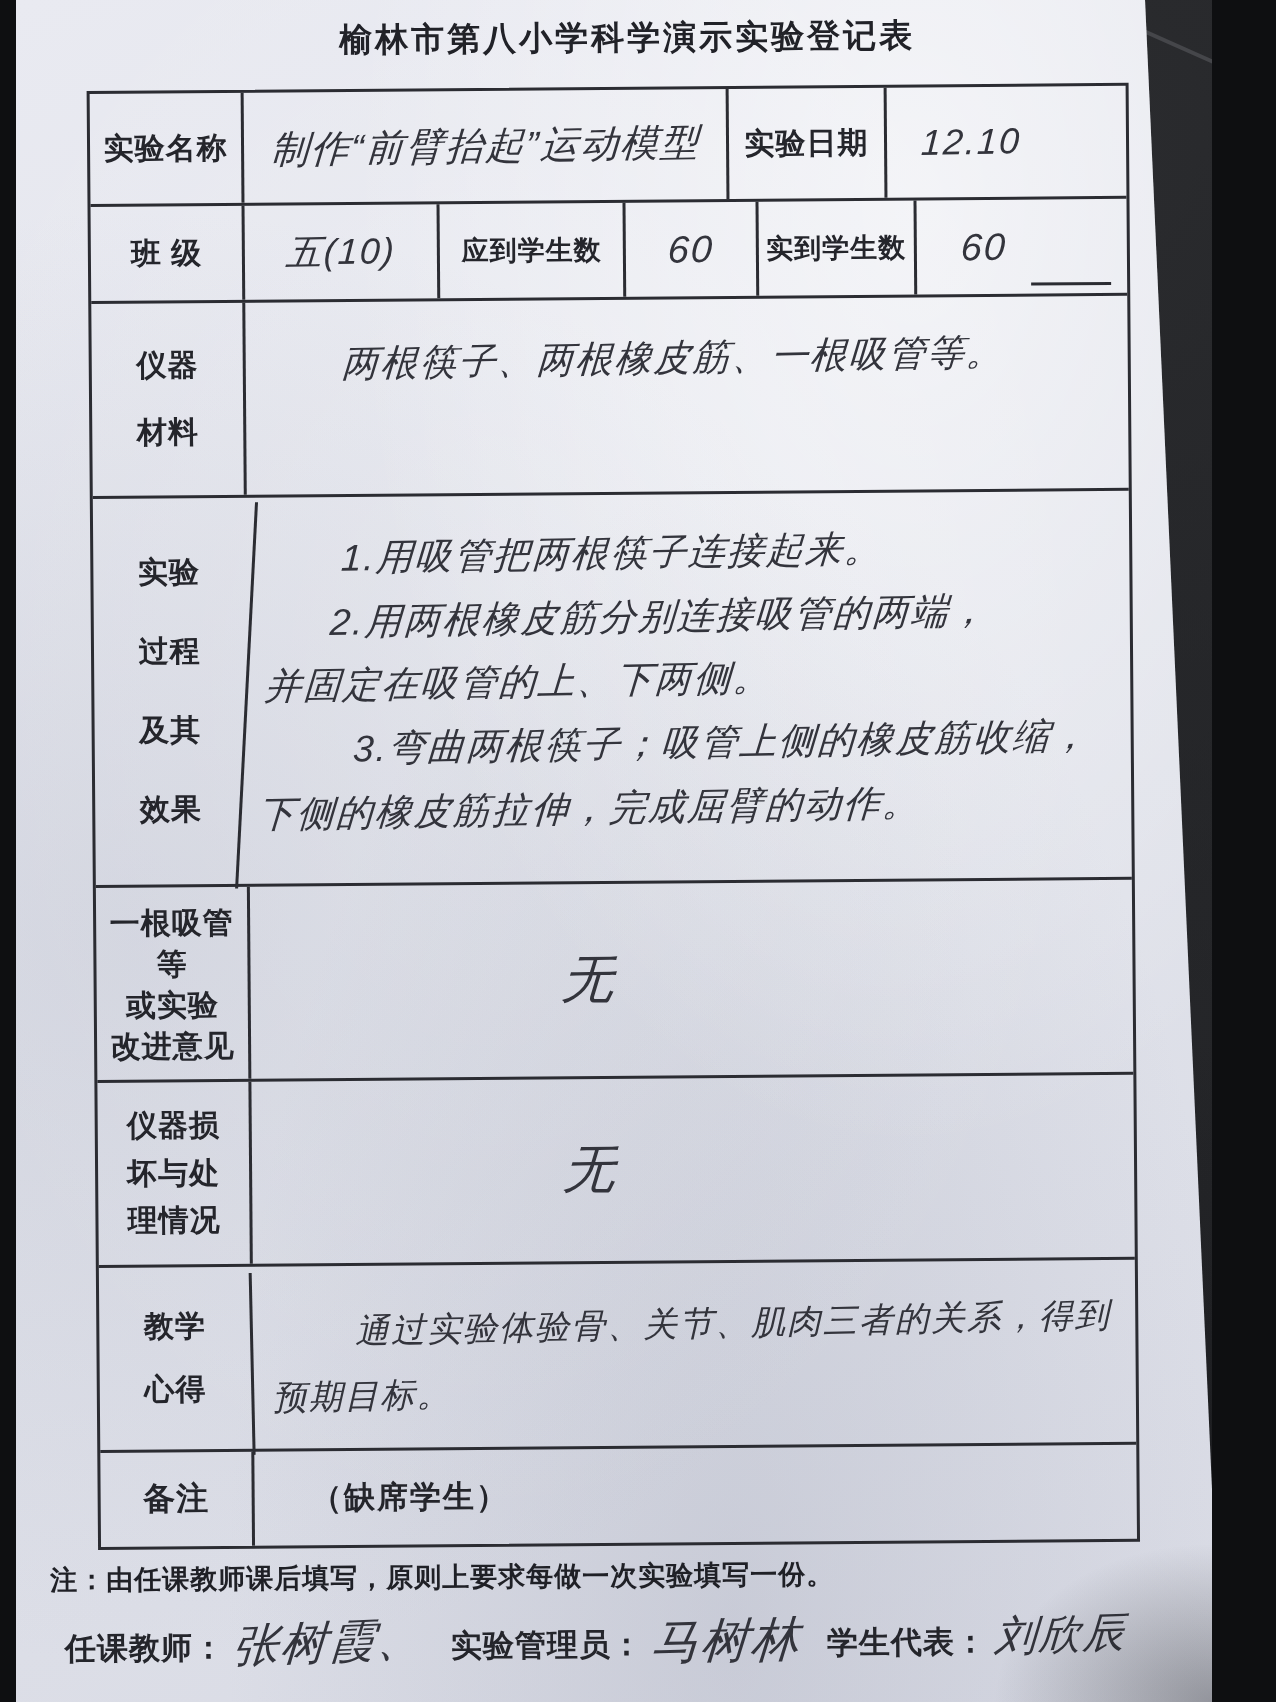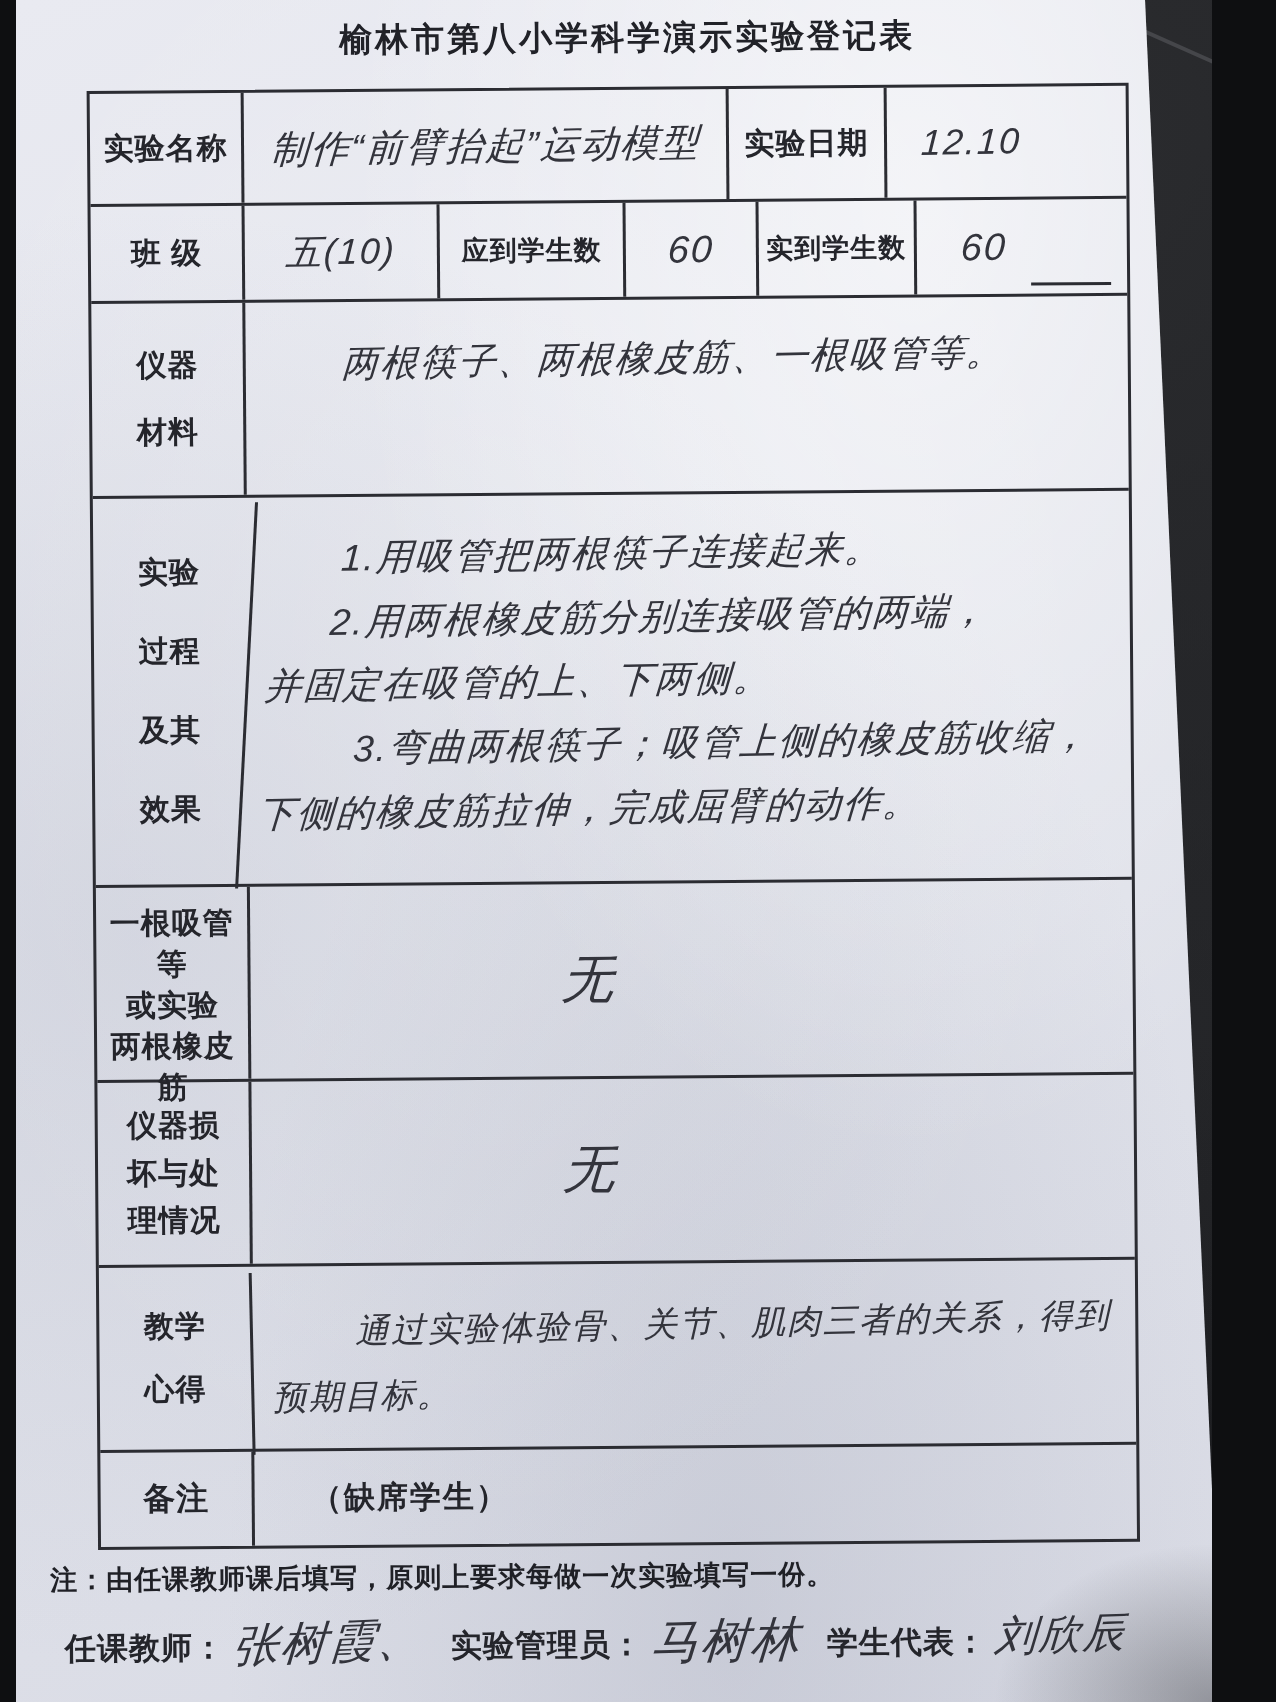--- a/index.html
+++ b/index.html
@@ -160,21 +160,21 @@
           <div>并固定在吸管的上、下两侧。</div>
           <div class="ind4">3.弯曲两根筷子；吸管上侧的橡皮筋收缩，</div>
           <div>下侧的橡皮筋拉伸，完成屈臂的动作。</div>
         </div>
       </div>
 
       <div class="row r5">
         <div class="cell lbl c-lbl pad-lbl">
           <div>一根吸管等</div>
           <div>或实验</div>
-          <div>两根橡皮筋</div>
+          <div>改进意见</div>
         </div>
         <div class="cell c-val none-val">
           <span class="hw">无</span>
         </div>
       </div>
 
       <div class="row r6">
         <div class="cell lbl c-lbl pad-lbl">
           <div>仪器损</div>
           <div>坏与处</div>

